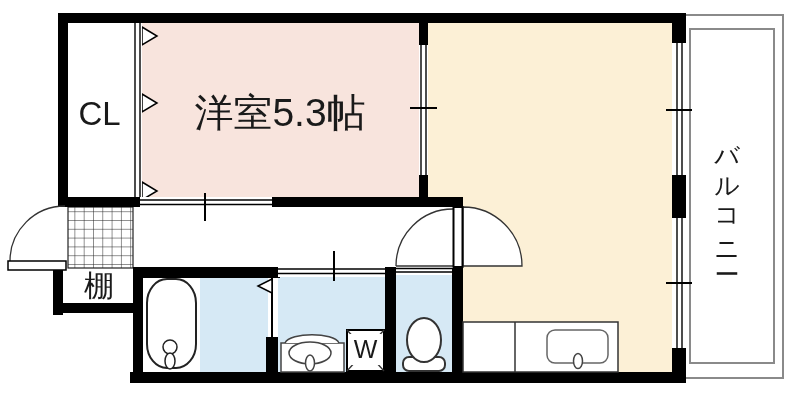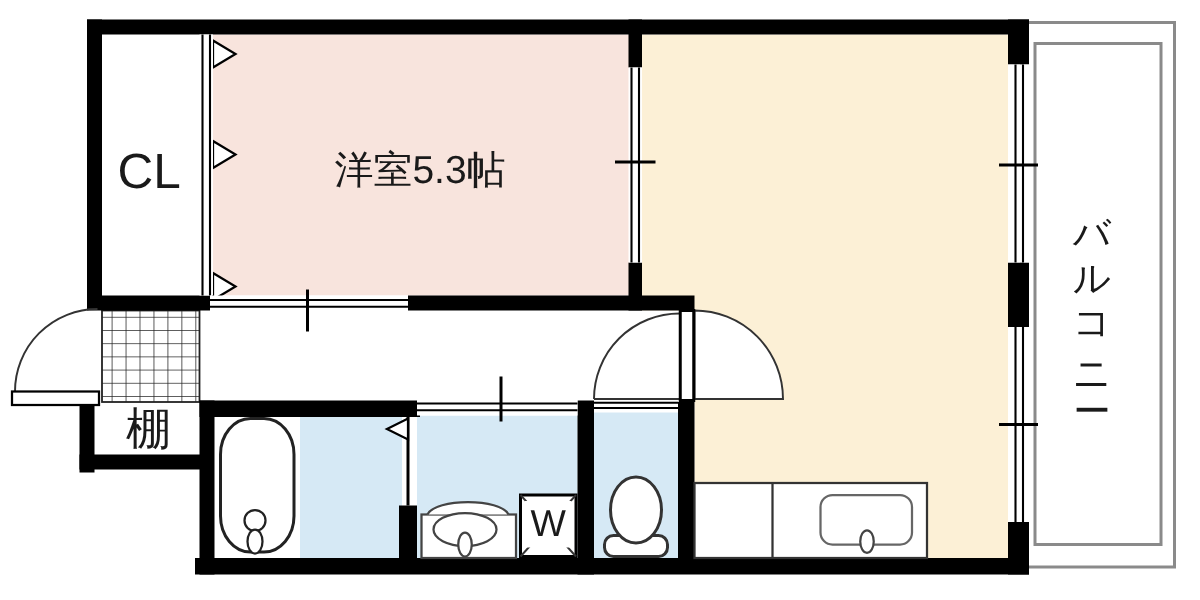--- a/index.html
+++ b/index.html
@@ -2,21 +2,21 @@
 <html><head>
 <meta charset="utf-8">
 <style>
   html,body{margin:0;padding:0;background:#ffffff;}
   .plan-wrap{position:relative;width:800px;height:400px;background:#fff;overflow:hidden;
              font-family:"Liberation Sans", sans-serif;color:#1a1a1a;}
   .plan-wrap svg{position:absolute;left:0;top:0;}
   .lbl{position:absolute;display:flex;align-items:center;justify-content:center;
        color:#1a1a1a;white-space:nowrap;pointer-events:none;}
   .lbl-cl{left:66px;top:94px;width:67px;height:40px;font-size:33px;}
-  .lbl-bed{left:141px;top:95px;width:278px;height:36px;font-size:26px;}
+  .lbl-bed{left:141px;top:95px;width:278px;height:36px;font-size:39px;}
   .lbl-ldk{left:448px;top:153px;width:230px;height:34px;font-size:29px;}
   .lbl-shelf{left:63px;top:268px;width:72px;height:36px;font-size:30px;}
   .lbl-balcony{left:702px;top:18px;width:52px;height:356px;font-size:25px;
                writing-mode:vertical-rl;letter-spacing:5px;}
   .lbl-w{left:350px;top:334px;width:31px;height:31px;font-size:25px;background:#fff;}
 </style>
 </head>
 <body>
 
 <div class="plan-wrap">

